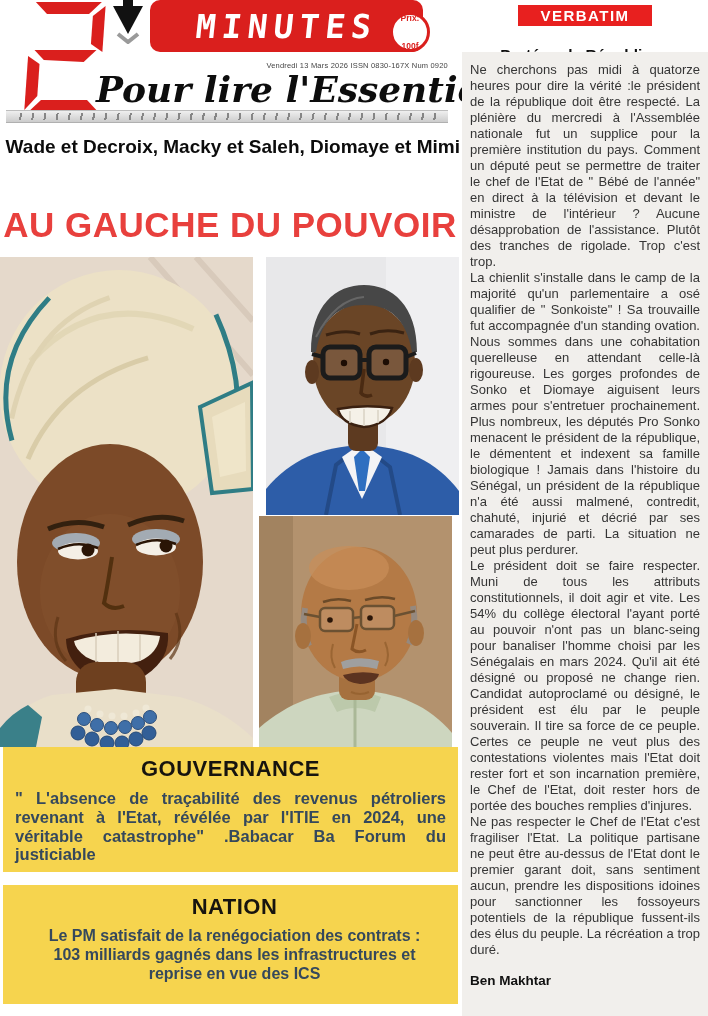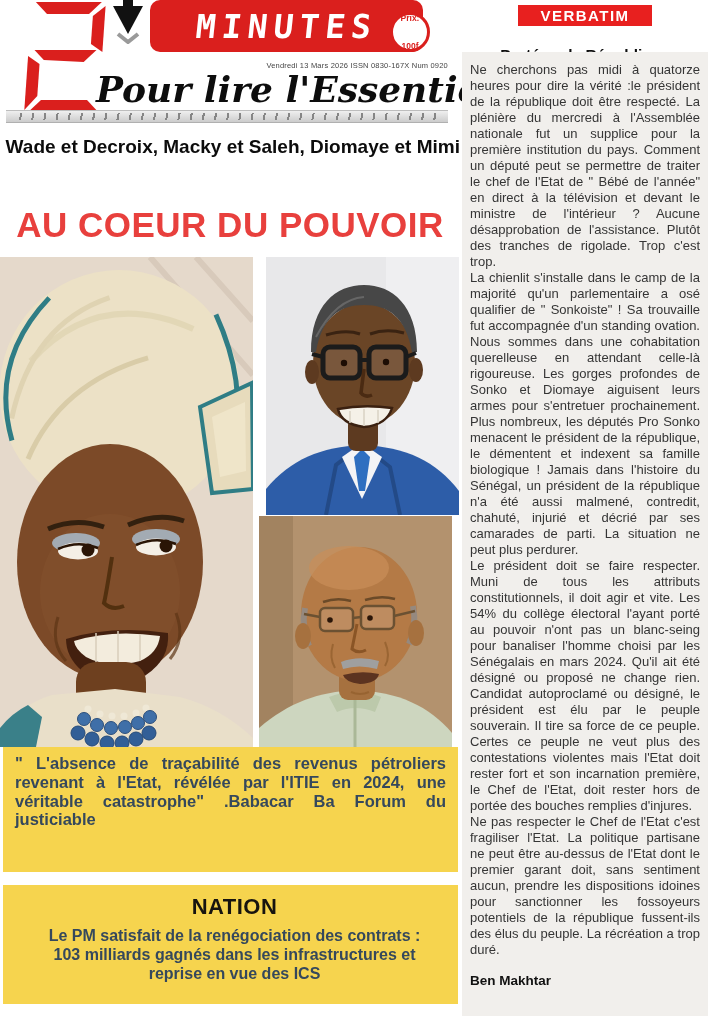--- a/index.html
+++ b/index.html
@@ -98,21 +98,21 @@
     </div>
 
     <div class="dateline">Vendredi 13 Mars 2026 ISSN 0830-167X Num 0920</div>
 
     <div class="tagline">Pour lire l'Essentiel</div>
 
     <div class="ruler"></div>
   </div>
 
   <div class="kicker">Wade et Decroix, Macky et Saleh, Diomaye et Mimi</div>
-  <div class="headline-2">AU COEUR DU POUVOIR</div>
+  <div class="headline-2">AU GAUCHE DU POUVOIR</div>
 
   <div class="photo photo-woman">
     <svg viewBox="0 0 253 490" preserveAspectRatio="none">
       <rect width="253" height="490" fill="#e5d9cb"></rect>
       <path d="M150,0 L253,118 M196,0 L253,64" stroke="#d8cabb" stroke-width="6" fill="none"></path>
       <g transform="rotate(-6 120 140)">
         <ellipse cx="120" cy="135" rx="120" ry="122" fill="#ece1c6"></ellipse>
         <path d="M35,95 Q110,28 200,80" stroke="#e2d7b6" stroke-width="6" fill="none"></path>
         <path d="M10,150 Q40,58 120,40" stroke="#dfd3b2" stroke-width="5" fill="none"></path>
         <path d="M22,192 Q62,120 152,104" stroke="#d9cca8" stroke-width="5" fill="none"></path>
@@ -220,20 +220,21 @@
       <circle cx="111" cy="102" r="2.8" fill="#2a1508"></circle>
       <path d="M98,108 L93,133 Q99,138 107,134" stroke="#8a5526" stroke-width="3" fill="none"></path>
       <path d="M82,146 Q100,139 120,145 L118,153 Q100,148 84,153 Z" fill="#9f9f9f"></path>
       <path d="M84,159 Q102,154 120,158 Q118,167 101,168 Q86,166 84,159 Z" fill="#5c3320"></path>
       <path d="M74,128 Q70,142 76,152 M126,126 Q132,140 126,150" stroke="#93602e" stroke-width="2" fill="none" opacity="0.8"></path>
       <path d="M92,176 Q101,180 110,176" stroke="#93602e" stroke-width="2" fill="none" opacity="0.8"></path>
     </svg>
   </div>
 
   <div class="section-box gov-box">
+    <div class="section-title">GOUVERNANCE</div>
     <div class="gov-body">" L'absence de traçabilité des revenus pétroliers revenant à l'Etat, révélée par l'ITIE en 2024, une véritable catastrophe" .Babacar Ba Forum du justiciable</div>
   </div>
 
   <div class="section-box nation-box">
     <div class="section-title">NATION</div>
     <div class="nation-body">Le PM satisfait de la renégociation des contrats : 103 milliards gagnés dans les infrastructures et reprise en vue des ICS</div>
   </div>
 
   <div class="sidebar">
     <div class="vb-title">VERBATIM</div>

